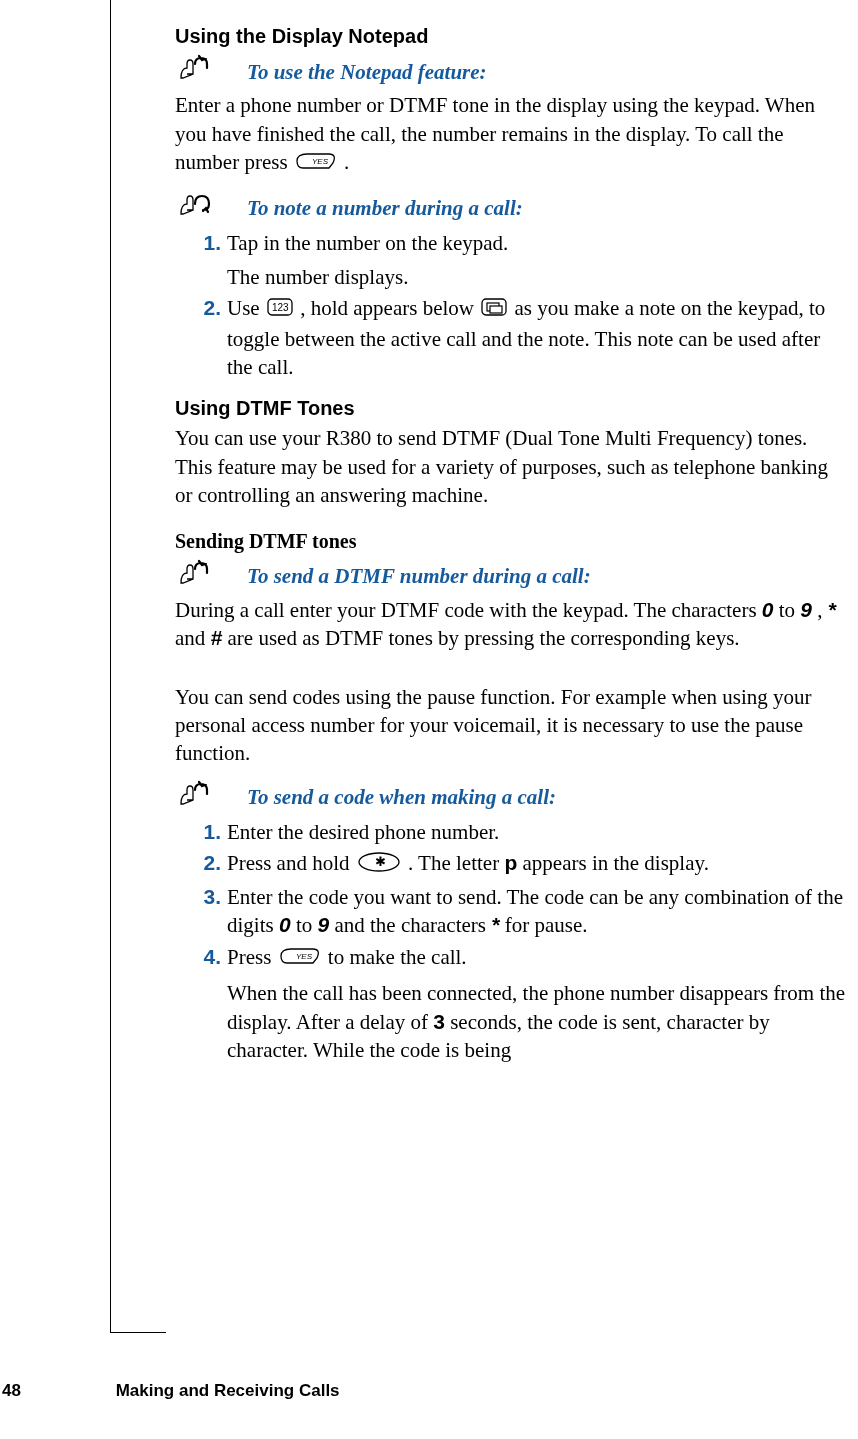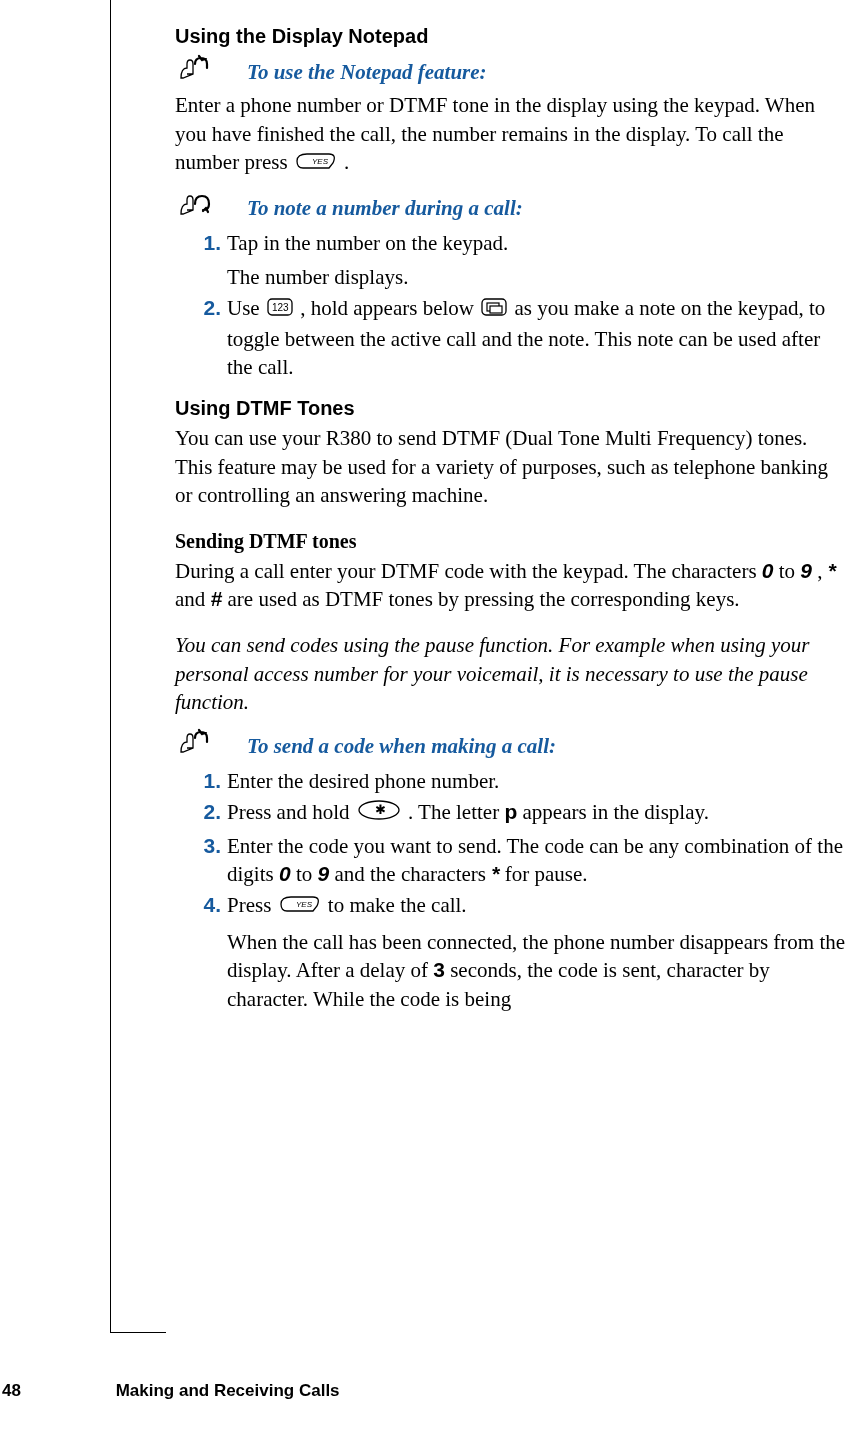--- a/index.html
+++ b/index.html
@@ -174,34 +174,43 @@
           <span> as you make a note on the keypad, to toggle between the active call and the note. This note can be used after the call.</span>
         </div>
       </div>
     </div>
 
     <div class="section-heading" style="margin-top:14px;">Using DTMF Tones</div>
     <p class="para">You can use your R380 to send DTMF (Dual Tone Multi Frequency) tones. This feature may be used for a variety of purposes, such as telephone banking or controlling an answering machine.</p>
 
     <div class="sub-heading">Sending DTMF tones</div>
 
+    <div class="instruction-heading">
+      <span class="hand-icon">
+        <svg width="40" height="28" viewBox="0 0 40 28">
+          <path d="M6 24 Q6 14 12 14 L12 10 Q12 6 15 6 Q18 6 18 10 L18 20 L8 24 Z M12 20 L18 20" fill="none" stroke="#000" stroke-width="1.3"></path>
+          <path d="M20 10 Q20 4 26 4 Q32 4 32 10 L32 14 M27 6 L24 2 M27 6 L31 5" fill="none" stroke="#000" stroke-width="2.2" stroke-linecap="round"></path>
+        </svg>
+      </span>
+      <span>To send a DTMF number during a call:</span>
+    </div>
 
     <p class="para">
       <span>During a call enter your DTMF code with the keypad. The characters </span>
       <span class="bold-key">0</span>
       <span> to </span>
       <span class="bold-key">9</span>
       <span>, </span>
       <span class="bold-key">*</span>
       <span> and </span>
       <span class="bold-key">#</span>
       <span> are used as DTMF tones by pressing the corresponding keys.</span>
     </p>
 
-    <p class="para" style="margin-top:18px;font-style:italic;">You can send codes using the pause function. For example when using your personal access number for your voicemail, it is necessary to use the pause function.</p>
+    <p class="para" style="margin-top:30px;">You can send codes using the pause function. For example when using your personal access number for your voicemail, it is necessary to use the pause function.</p>
 
     <div class="instruction-heading">
       <span class="hand-icon">
         <svg width="40" height="28" viewBox="0 0 40 28">
           <path d="M6 24 Q6 14 12 14 L12 10 Q12 6 15 6 Q18 6 18 10 L18 20 L8 24 Z M12 20 L18 20" fill="none" stroke="#000" stroke-width="1.3"></path>
           <path d="M20 10 Q20 4 26 4 Q32 4 32 10 L32 14 M27 6 L24 2 M27 6 L31 5" fill="none" stroke="#000" stroke-width="2.2" stroke-linecap="round"></path>
         </svg>
       </span>
       <span>To send a code when making a call:</span>
     </div>

